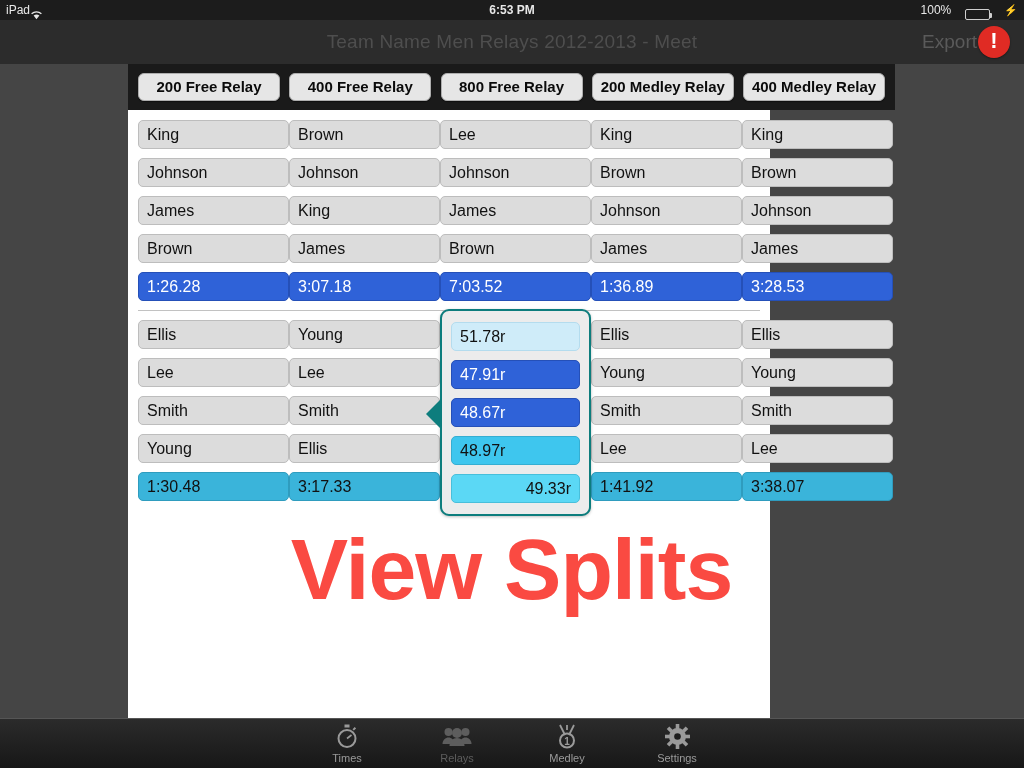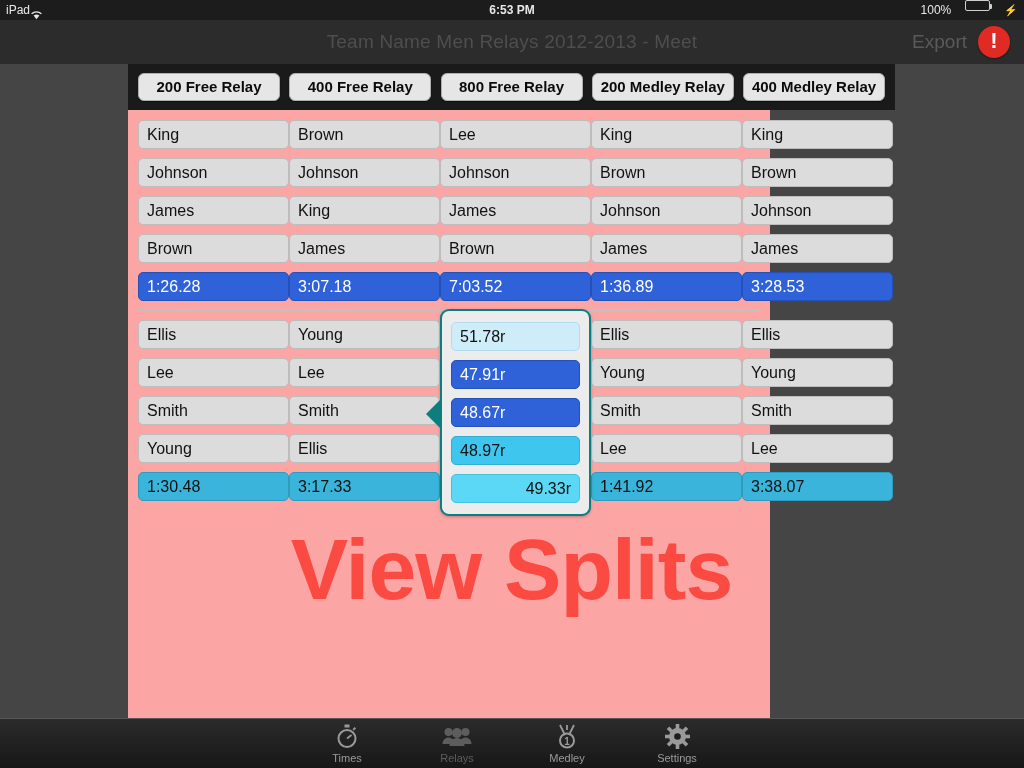--- a/index.html
+++ b/index.html
@@ -12,21 +12,21 @@
   #app { position: relative; width: 1024px; height: 768px; }
 
   
   .statusbar {
     position: absolute; left: 0; top: 0; width: 1024px; height: 20px;
     background: #1c1c1c; color: #e8e8e8;
     font-size: 12px; line-height: 20px;
   }
   .sb-left { position: absolute; left: 6px; top: 0; display: flex; align-items: center; height: 20px; }
   .sb-center { position: absolute; left: 0; top: 0; width: 1024px; text-align: center; font-weight: bold; font-size: 12px; }
-  .sb-right { position: absolute; right: 6px; top: 0; display: flex; align-items: flex-start; gap: 14px; height: 20px; }
+  .sb-right { position: absolute; right: 6px; top: 0; display: flex; align-items: flex-end; gap: 14px; height: 20px; }
   .wifi-icon { display:inline-block; width: 13px; height: 11px; position: relative; top: 1px; }
   .batt-shell {
     width: 25px; height: 11px; border: 1px solid #cfcfcf; border-radius: 2px;
     position: relative; padding: 1px;
   }
   .batt-shell:after {
     content:""; position:absolute; right:-3px; top:3px; width:2px; height:5px;
     background:#cfcfcf; border-radius:0 1px 1px 0;
   }
   .batt-fill { height: 100%; background: #4cd762; border-radius: 1px; }
@@ -37,21 +37,21 @@
     position: absolute; left: 0; top: 20px; width: 1024px; height: 44px;
     background: #2c2c2c;
   }
   .nav-title {
     position: absolute; left: 0; top: 0; width: 1024px; height: 52px;
     line-height: 44px; text-align: center;
     color: #4e4e4e; font-size: 19px; letter-spacing: .2px;
   }
   .nav-right {
     position: absolute; right: 14px; top: 0; height: 44px;
-    display: flex; align-items: center; gap: 11px;
+    display: flex; align-items: center; gap: 1px;
   }
   .export-label { color: #5a5a5a; font-size: 19px; }
   .warn-badge {
     width: 32px; height: 32px; border-radius: 50%;
     background: #e02b24; color: #fff;
     display: flex; align-items: center; justify-content: center;
     font-size: 22px; font-weight: bold; line-height: 1;
     box-shadow: 0 1px 2px rgba(0,0,0,.4);
   }
   .warn-badge span { position: relative; top: -1px; }
@@ -68,21 +68,21 @@
     font-size: 15px; font-weight: bold;
     border: 1px solid #aeaeae; border-radius: 6px;
     height: 28px; line-height: 26px; text-align: center;
     width: 142px;
     box-shadow: 0 1px 1px rgba(0,0,0,.45);
   }
 
   
   .panel {
     position: absolute; left: 128px; top: 110px; width: 642px; height: 608px;
-    background: #fca5a5;
+    background: #ffffff;
   }
   .block { display: flex; padding: 0 10px; gap: 0; }
   .block.top { padding-top: 10px; }
   .block.bottom { padding-top: 9px; }
   .divider { height: 1px; background: #c2c2c2; margin: 9px 10px 0 10px; }
 
   .col { width: 151px; flex: 0 0 151px; }
   .cell {
     height: 29px; line-height: 27px;
     margin-bottom: 9px;

